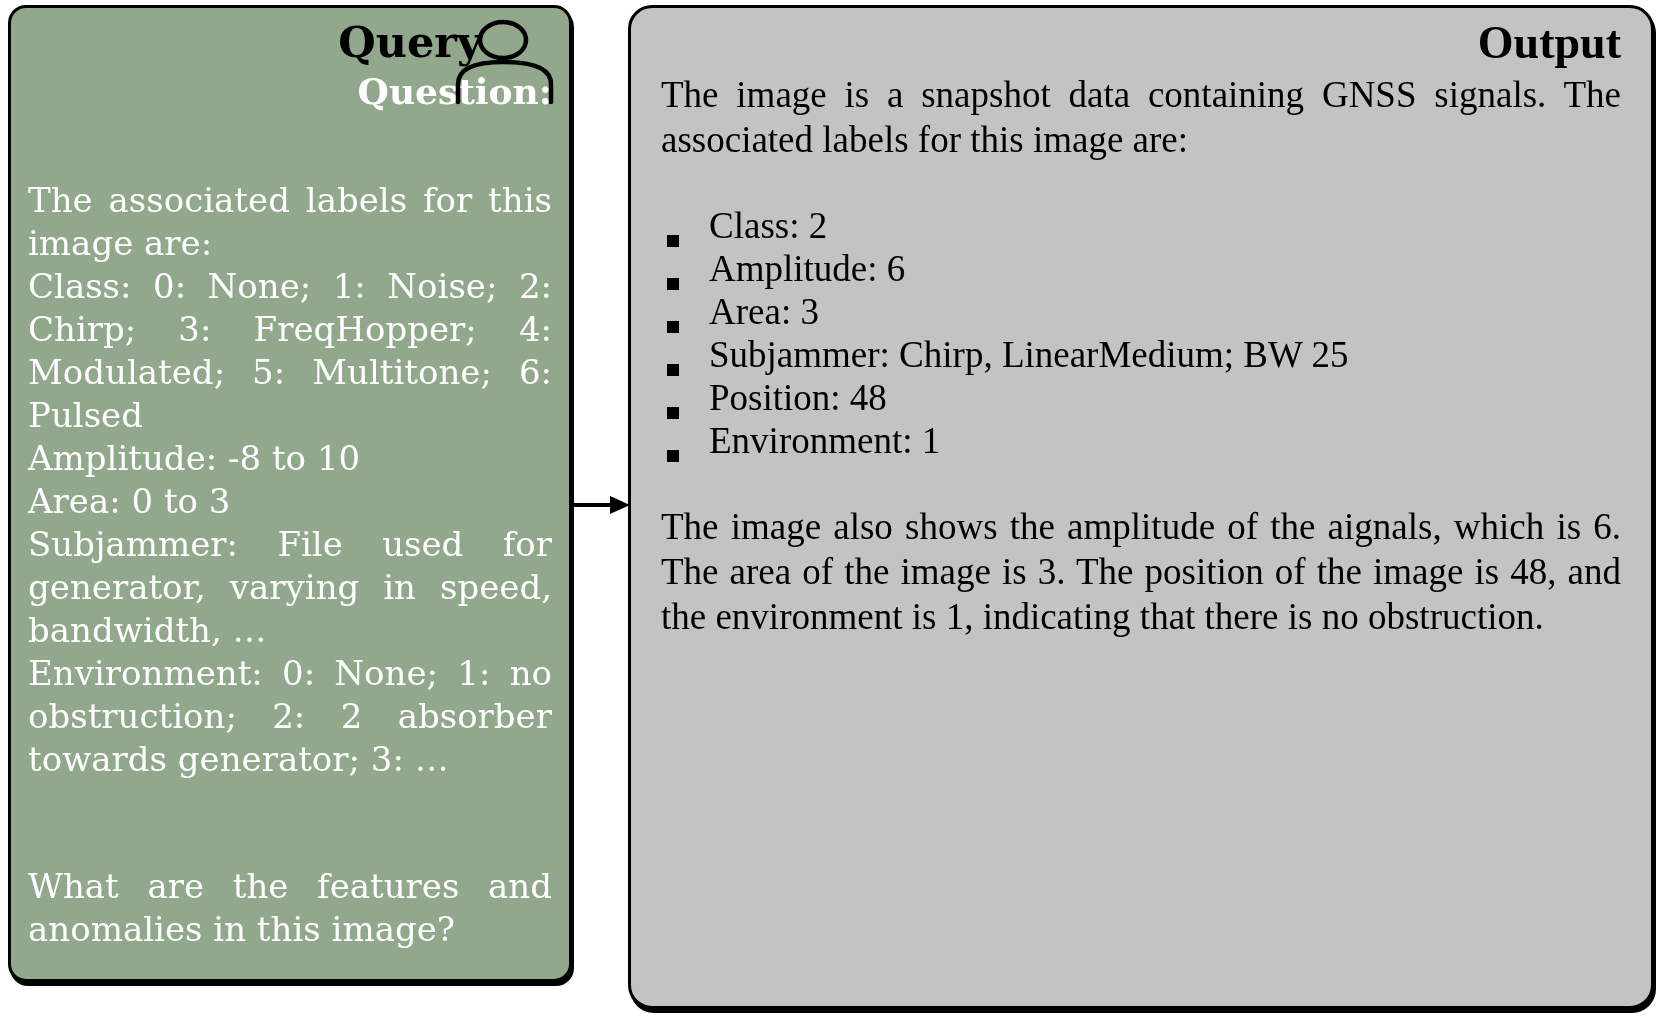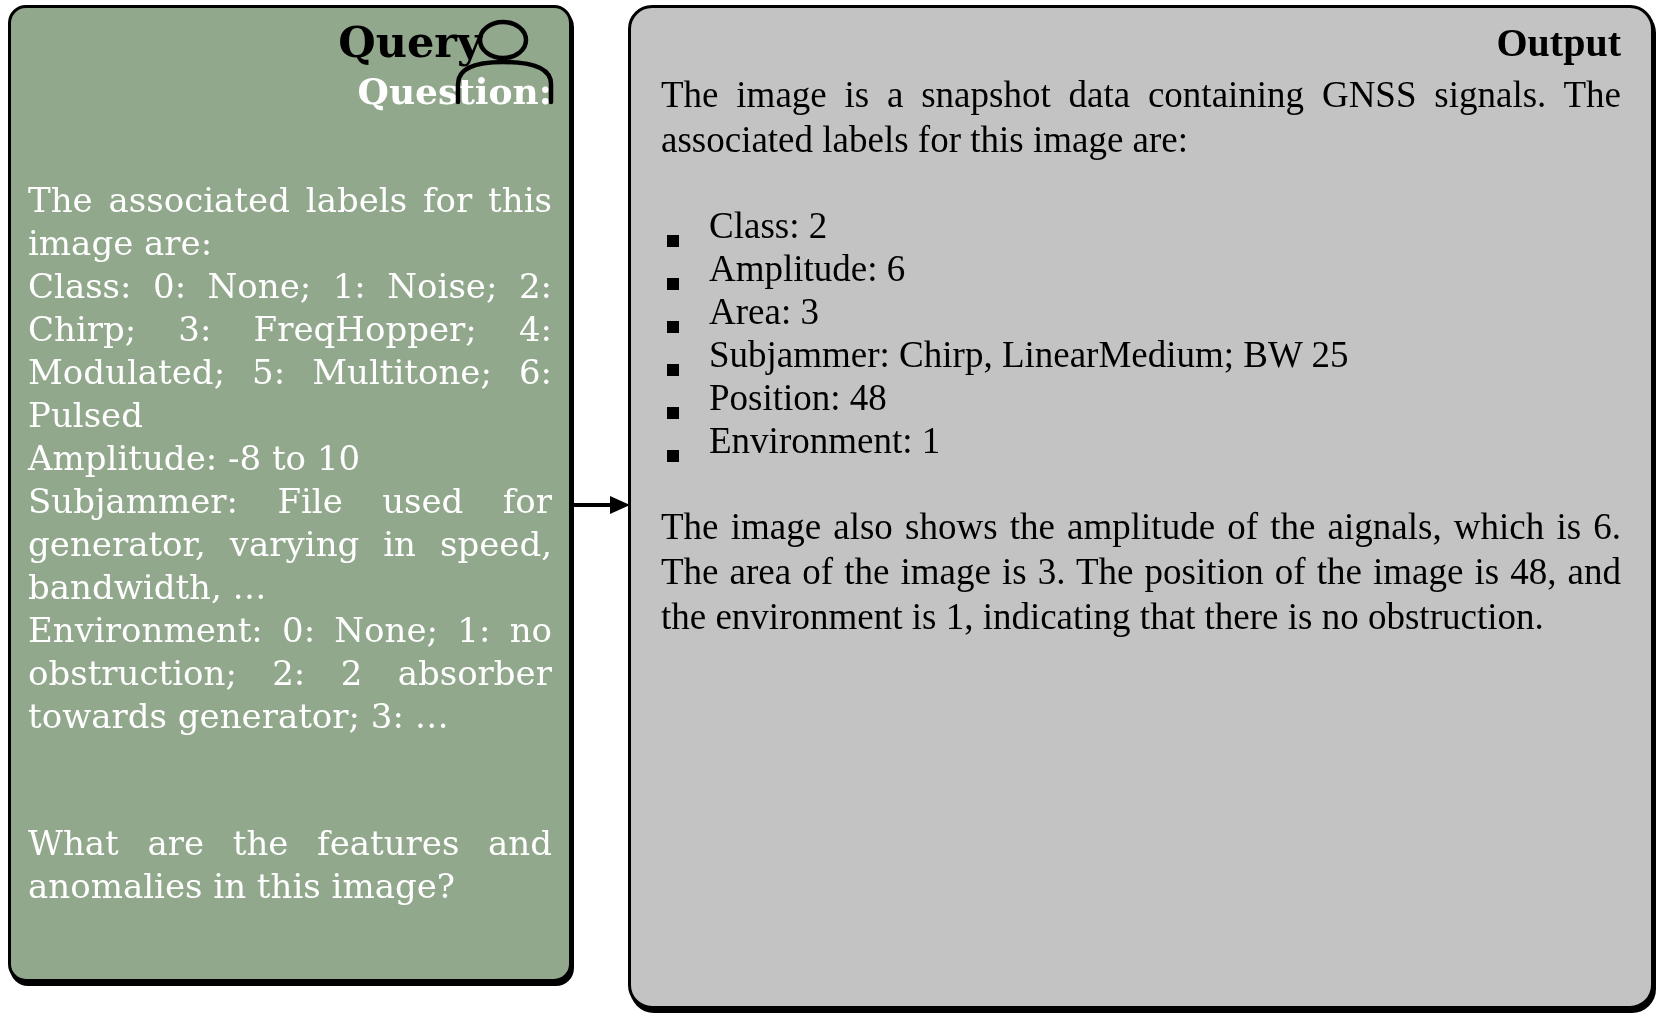--- a/index.html
+++ b/index.html
@@ -61,21 +61,21 @@
     box-shadow:2px 4px 0 #000;
     padding:10px 30px 0 30px;
     color:#000000;
     font-family:"Liberation Serif", serif;
     font-size:37px;line-height:45px;
     text-align:justify;
     overflow:hidden;
   }
   .output-box .panel-title{
     font-family:"Liberation Serif", serif;
-    font-size:40px;line-height:50px;
+    font-size:46px;line-height:50px;
     margin:0 0 4px 0;
   }
   .o-par{margin:0;}
   .o-gap{margin-top:42px;}
   .o-list{
     list-style:none;
     margin:42px 0 0 0;
     padding:0 0 0 6px;
   }
   .o-list li{
@@ -102,20 +102,21 @@
       <path d="M7,88 L7,70 Q7,48 52,48 Q100,48 100,70 L100,88" fill="none" stroke="#000" stroke-width="4.5" stroke-linecap="round"></path>
     </svg>
 
     <h2 class="panel-title">Query</h2>
 
     <div class="q-heading">Question:</div>
 
     <div class="q-par gap-1">The associated labels for this image are:</div>
     <div class="q-par">Class: 0: None; 1: Noise; 2: Chirp; 3: FreqHopper; 4: Modulated; 5: Multitone; 6: Pulsed</div>
     <div class="q-par">Amplitude: -8 to 10</div>
+    <div class="q-par">Area: 0 to 3</div>
     <div class="q-par">Subjammer: File used for generator, varying in speed, bandwidth, …</div>
     <div class="q-par">Environment: 0: None; 1: no obstruction; 2: 2 absorber towards generator; 3: …</div>
 
     <div class="q-par gap-2">What are the features and anomalies in this image?</div>
   </section>
 
   <svg class="arrow" viewBox="0 0 62 32" aria-hidden="true">
     <line x1="0" y1="16" x2="44" y2="16" stroke="#000" stroke-width="4"></line>
     <path d="M60,16 L40,7 L40,25 Z" fill="#000"></path>
   </svg>

